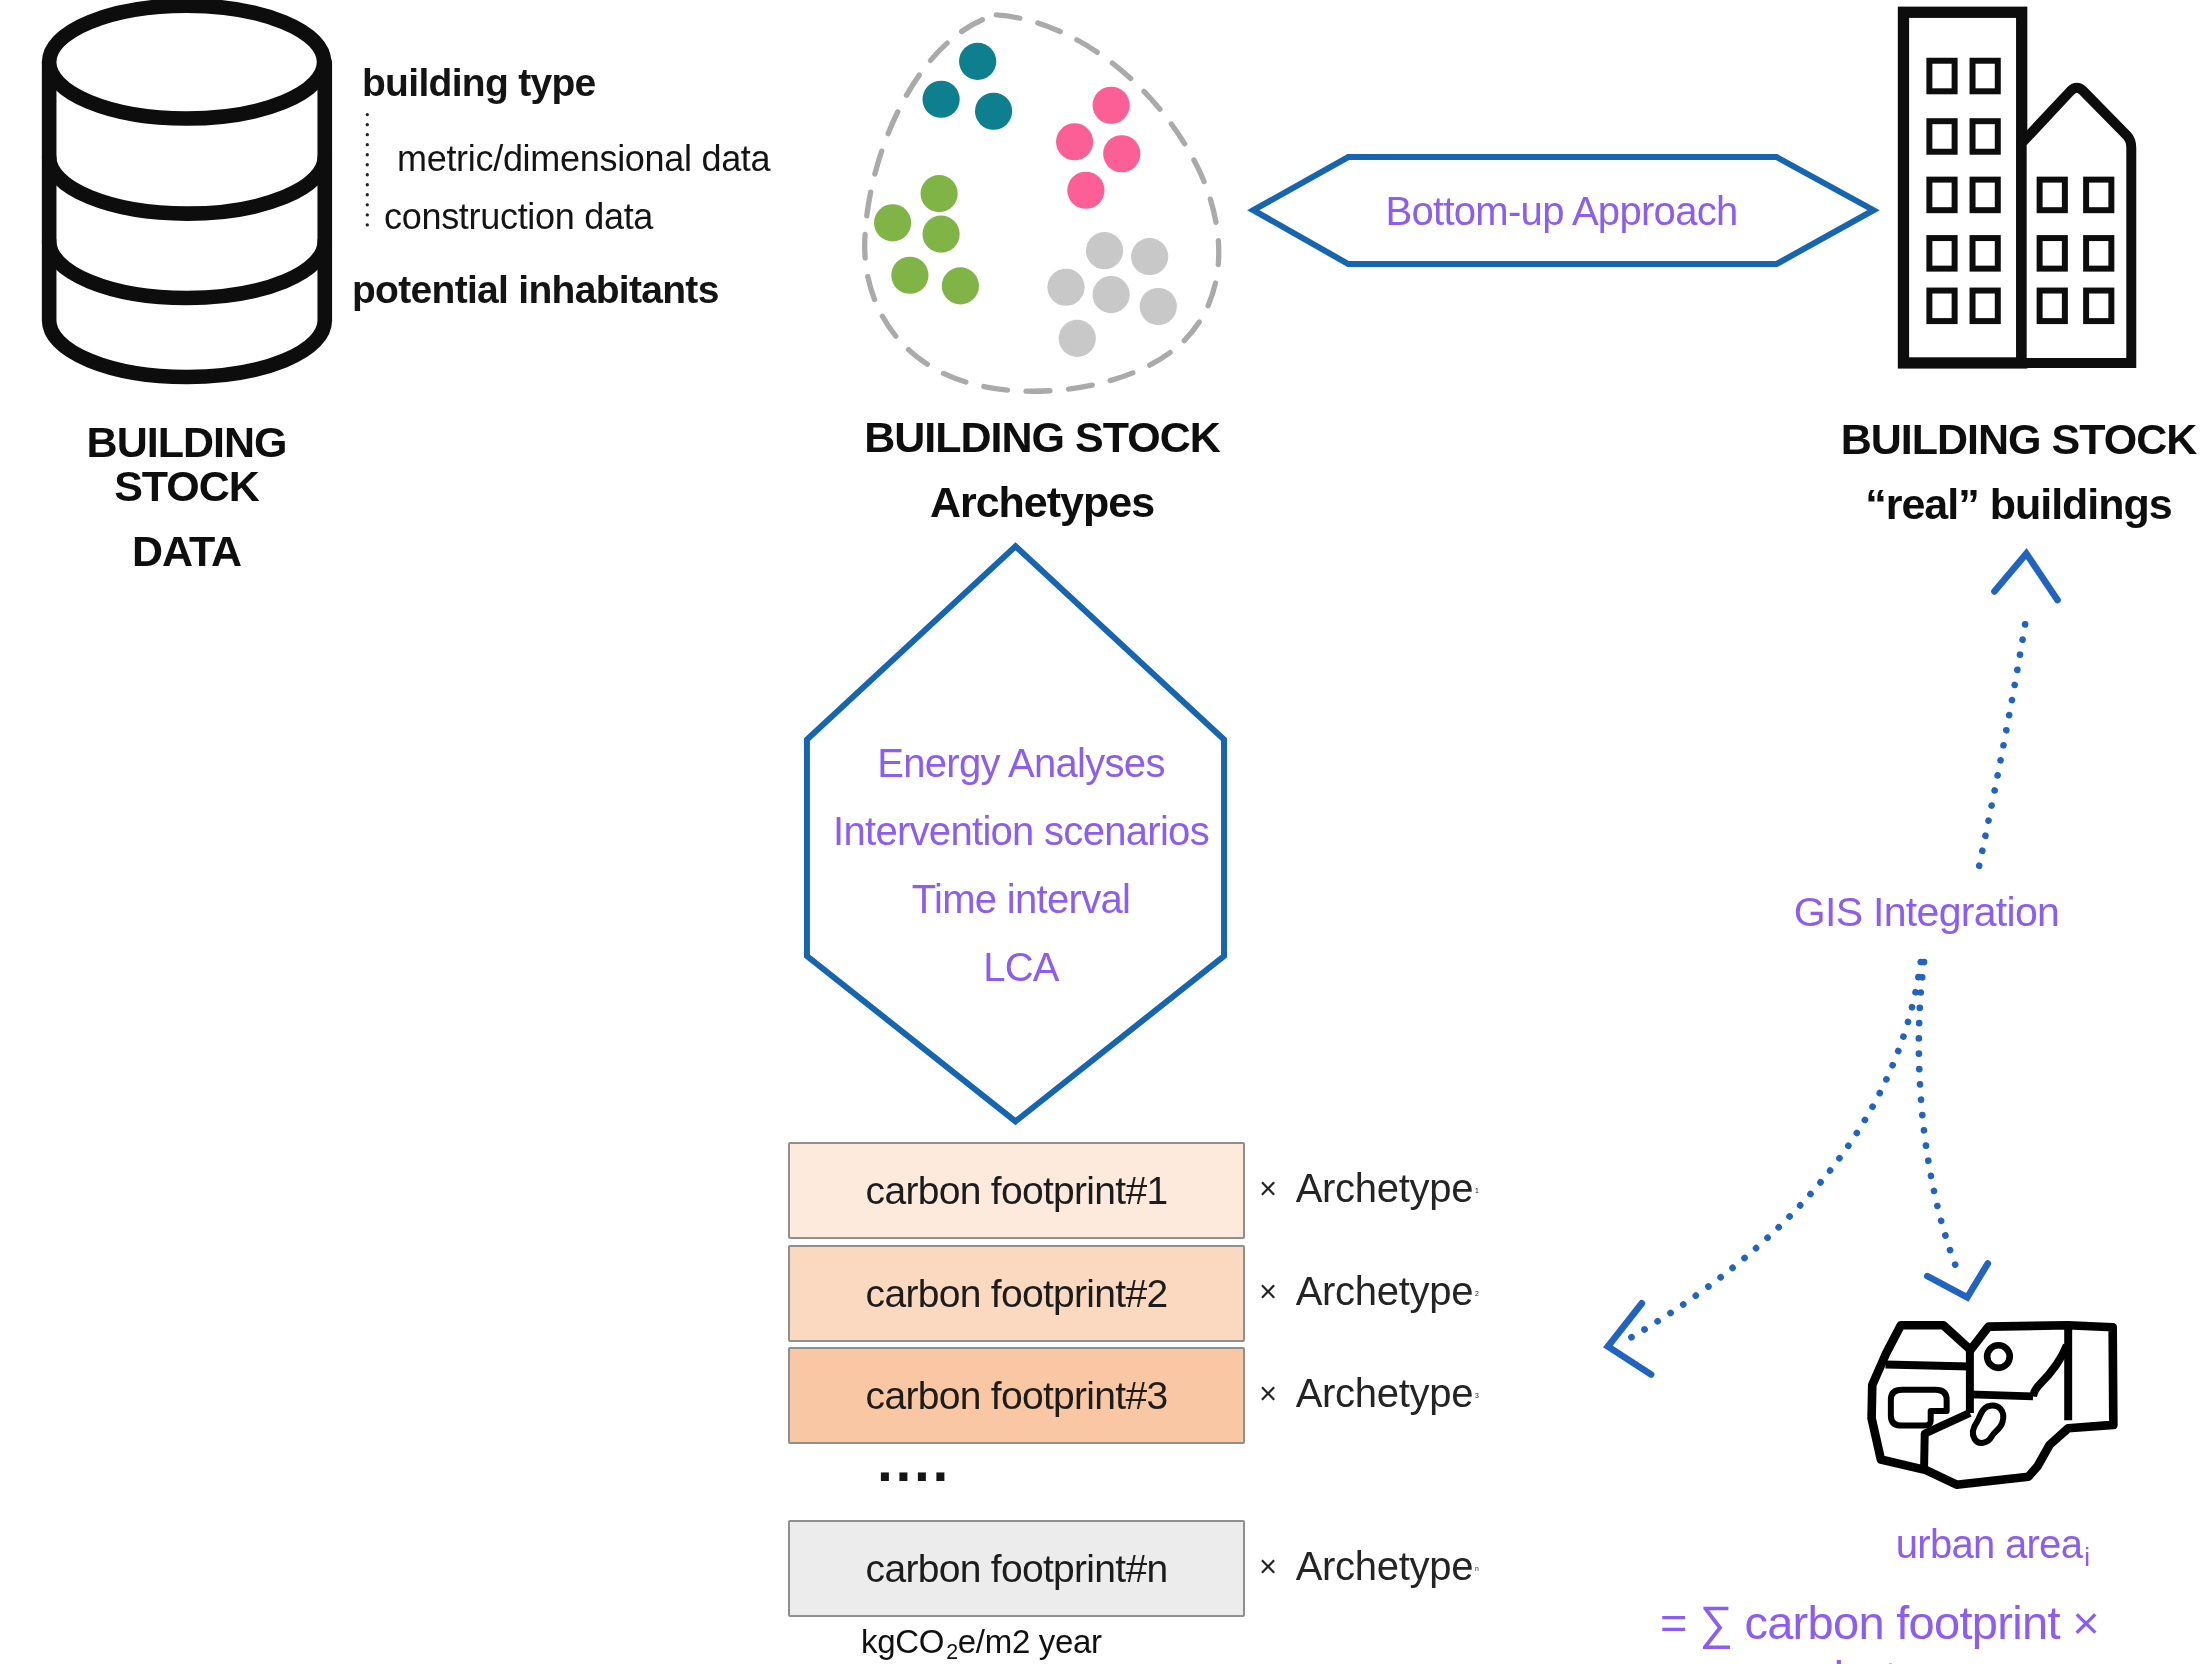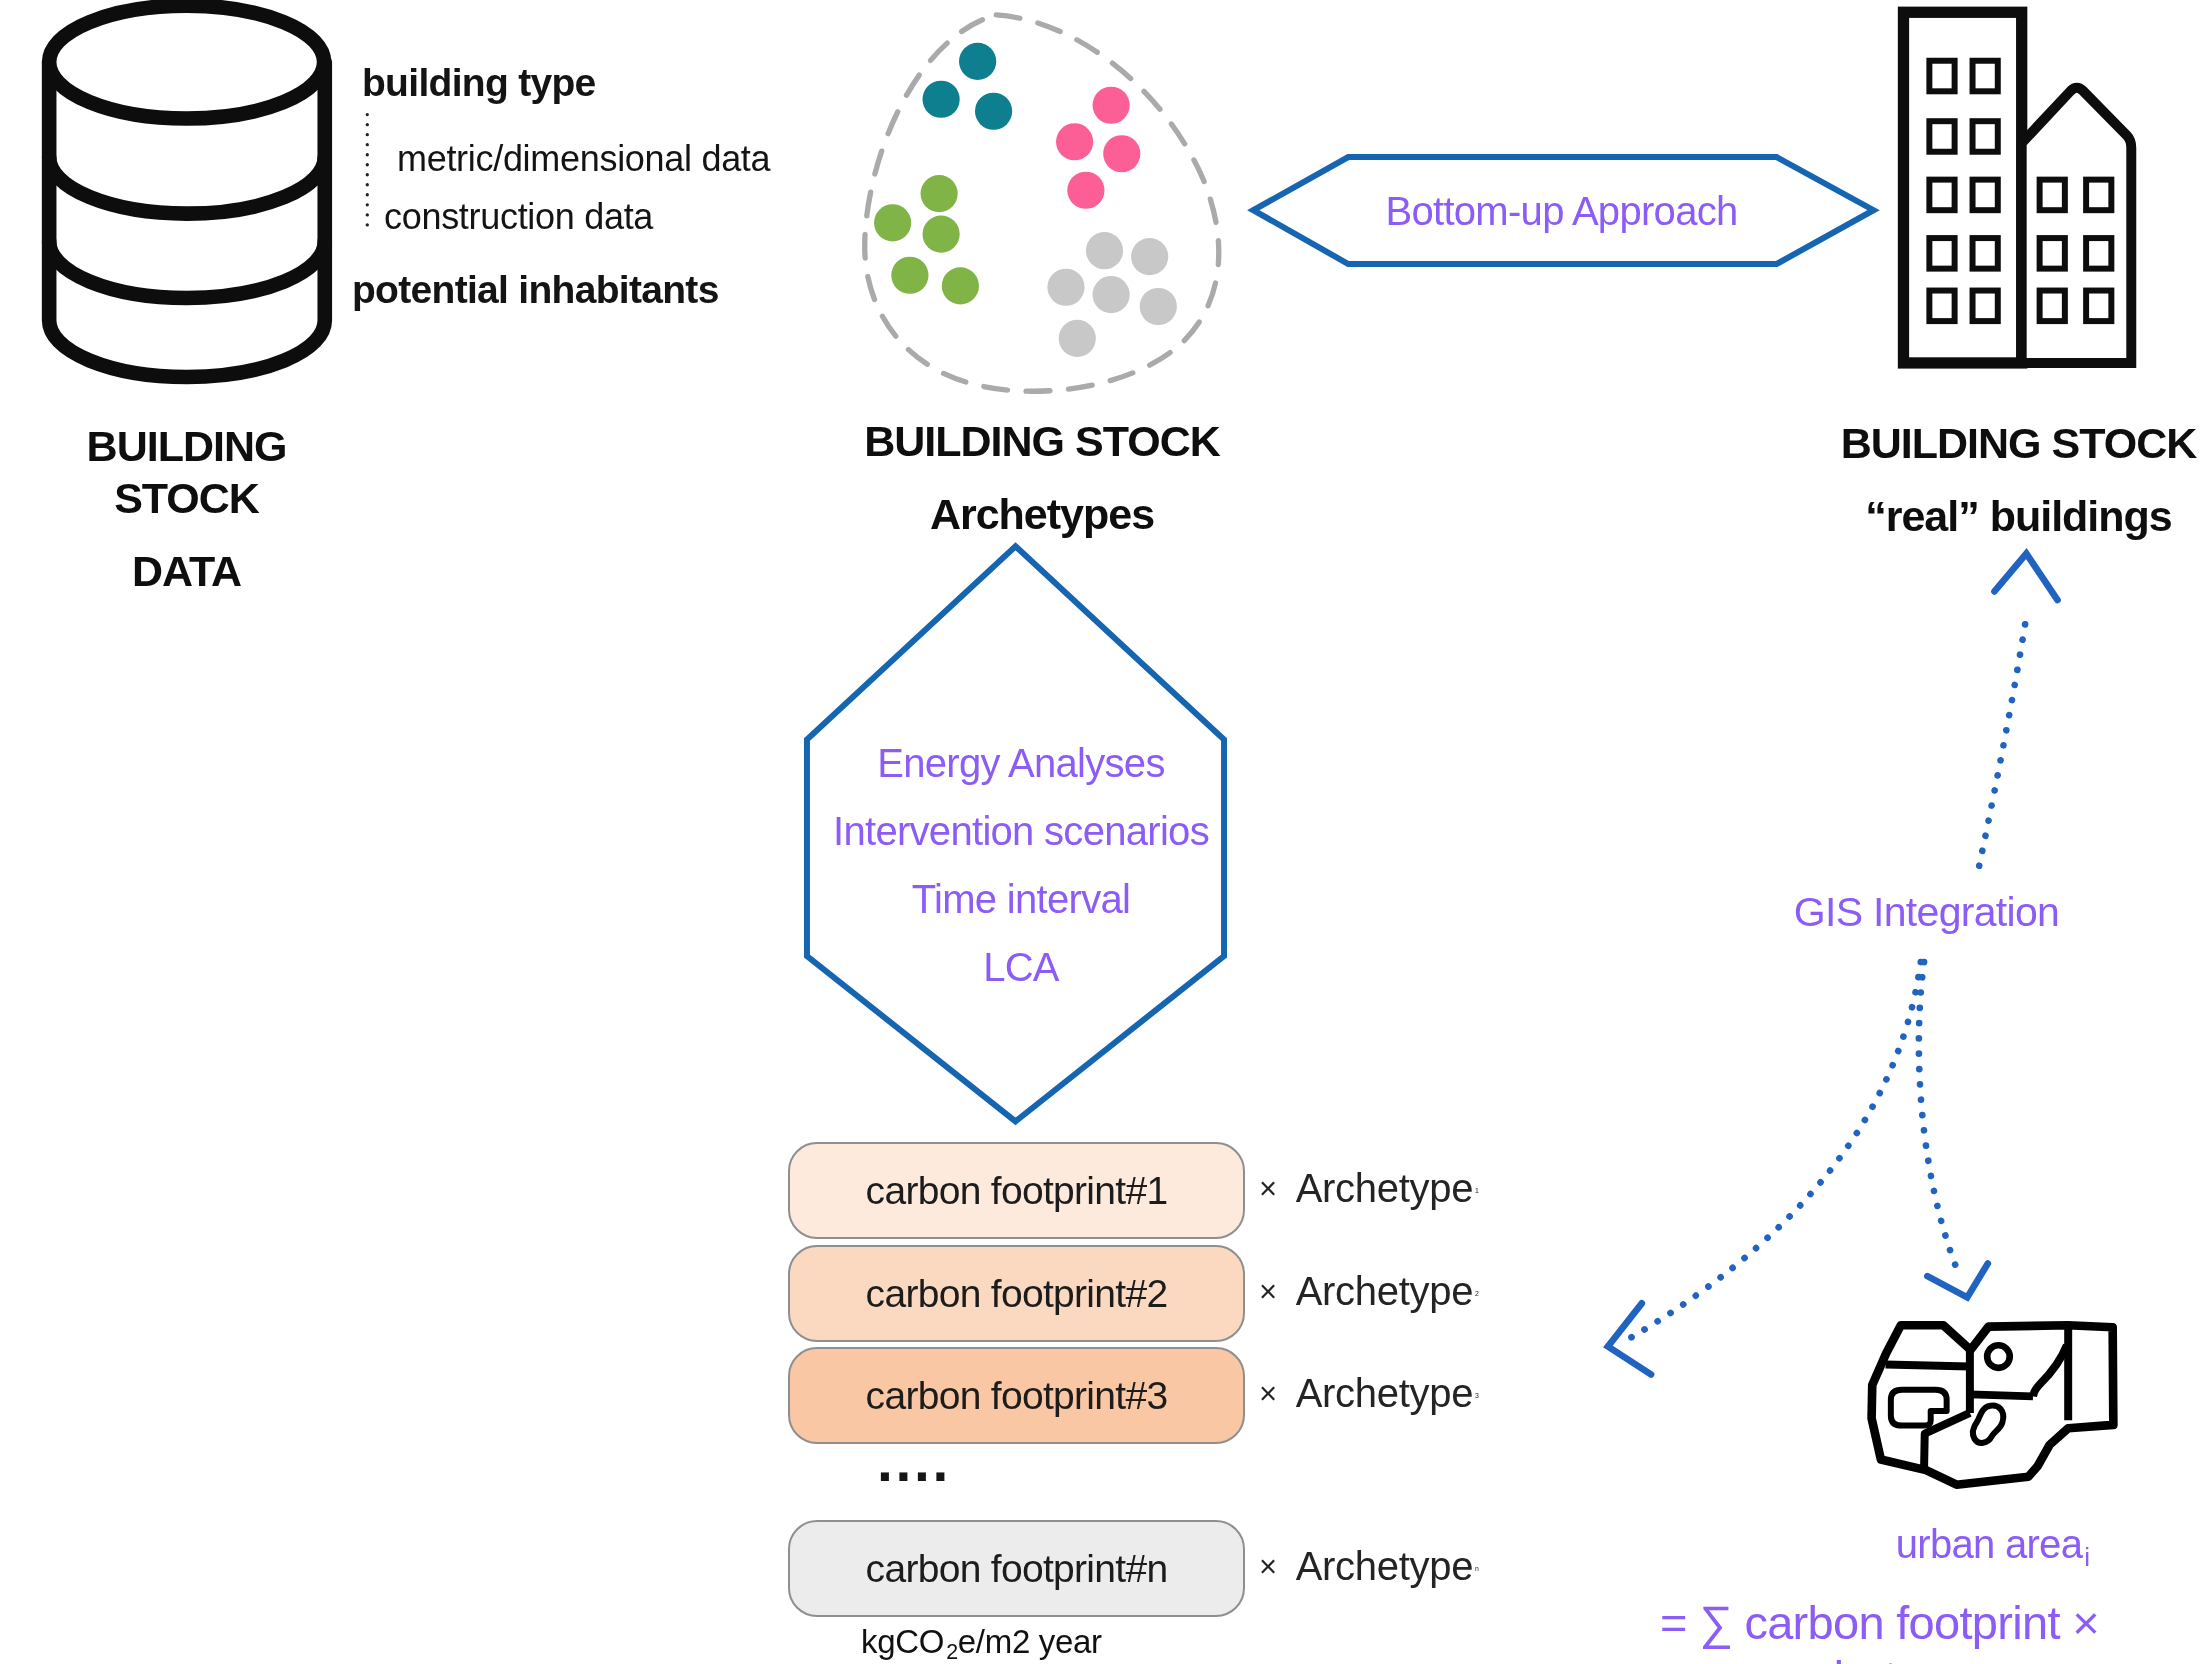--- a/index.html
+++ b/index.html
@@ -2,30 +2,30 @@
 <html style="font-size:10.6px"><head>
 <meta charset="utf-8">
 <style>
   html,body{margin:0;padding:0;background:#fff;}
   .stage{position:relative;width:2205px;height:1665px;background:#ffffff;
          font-family:"Liberation Sans",sans-serif;overflow:hidden;}
   .stage svg.gfx{position:absolute;left:0;top:0;z-index:1;}
   .t{position:absolute;z-index:2;}
   .title{position:absolute;z-index:2;text-align:center;font-weight:bold;font-size:43px;
          letter-spacing:-1px;color:#0e0e0e;}
-  .title span{display:block;line-height:52px;}
+  .title span{display:block;line-height:44px;}
   .title .l2{margin-top:21px;}
   .ann{position:absolute;z-index:2;color:#141414;white-space:nowrap;}
   .ann.b{font-weight:bold;font-size:39px;letter-spacing:-0.7px;}
   .ann.r{font-size:36px;letter-spacing:-0.3px;}
   .blue{color:#8b5cf6;}
   .hexlabel{position:absolute;z-index:2;text-align:center;font-size:40px;letter-spacing:-0.7px;}
   .hexlines span{display:block;line-height:68px;padding-left:10px;}
   .fbox{position:absolute;z-index:2;left:788px;width:453px;height:93px;
-        border:2px solid #8f8f8f;border-radius:29px;display:flex;align-items:center;
+        border:2px solid #8f8f8f;border-radius:2px;display:flex;align-items:center;
         justify-content:center;font-size:39px;color:#1c1c1c;letter-spacing:-0.7px;}
   .bg1{background:#fdeadc;} .bg2{background:#fbd9c1;} .bg3{background:#f9c7a3;} .bg4{background:#ececec;}
   .side{position:absolute;z-index:2;left:1259px;height:53px;display:flex;align-items:center;color:#242424;white-space:nowrap;}
   .side .times{font-size:31px;margin-right:18.6px;}
   .side .arch{font-size:40px;letter-spacing:-0.3px;}
   .sub{font-size:0.65em;position:relative;top:0.30em;margin-left:2px;}
   .ellip{position:absolute;z-index:2;font-size:57px;font-weight:bold;letter-spacing:2.7px;color:#161616;}
   .unit{position:absolute;z-index:2;font-size:33px;color:#111;letter-spacing:-0.3px;}
   .ctr{text-align:center;}
 </style>

